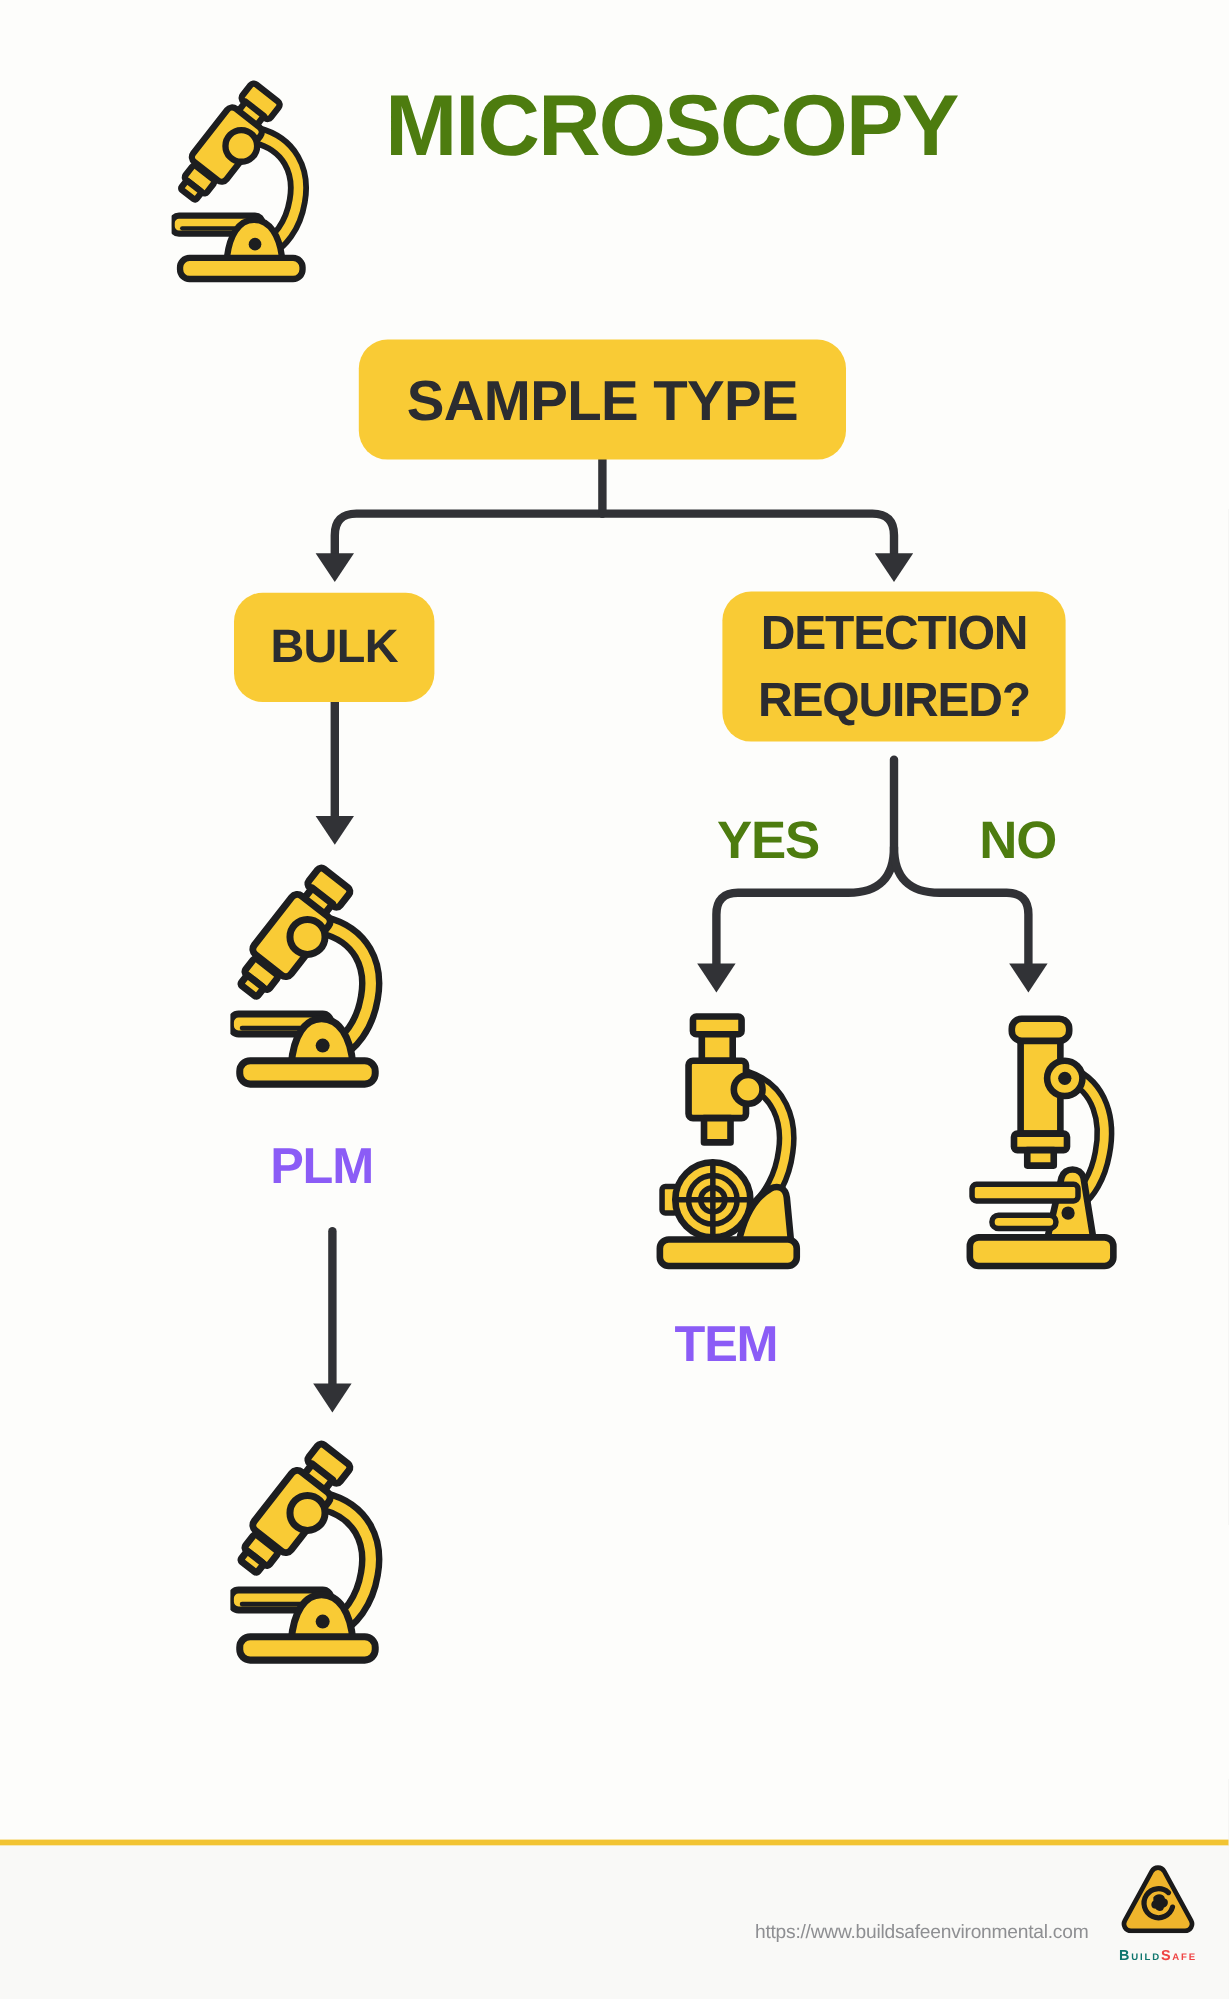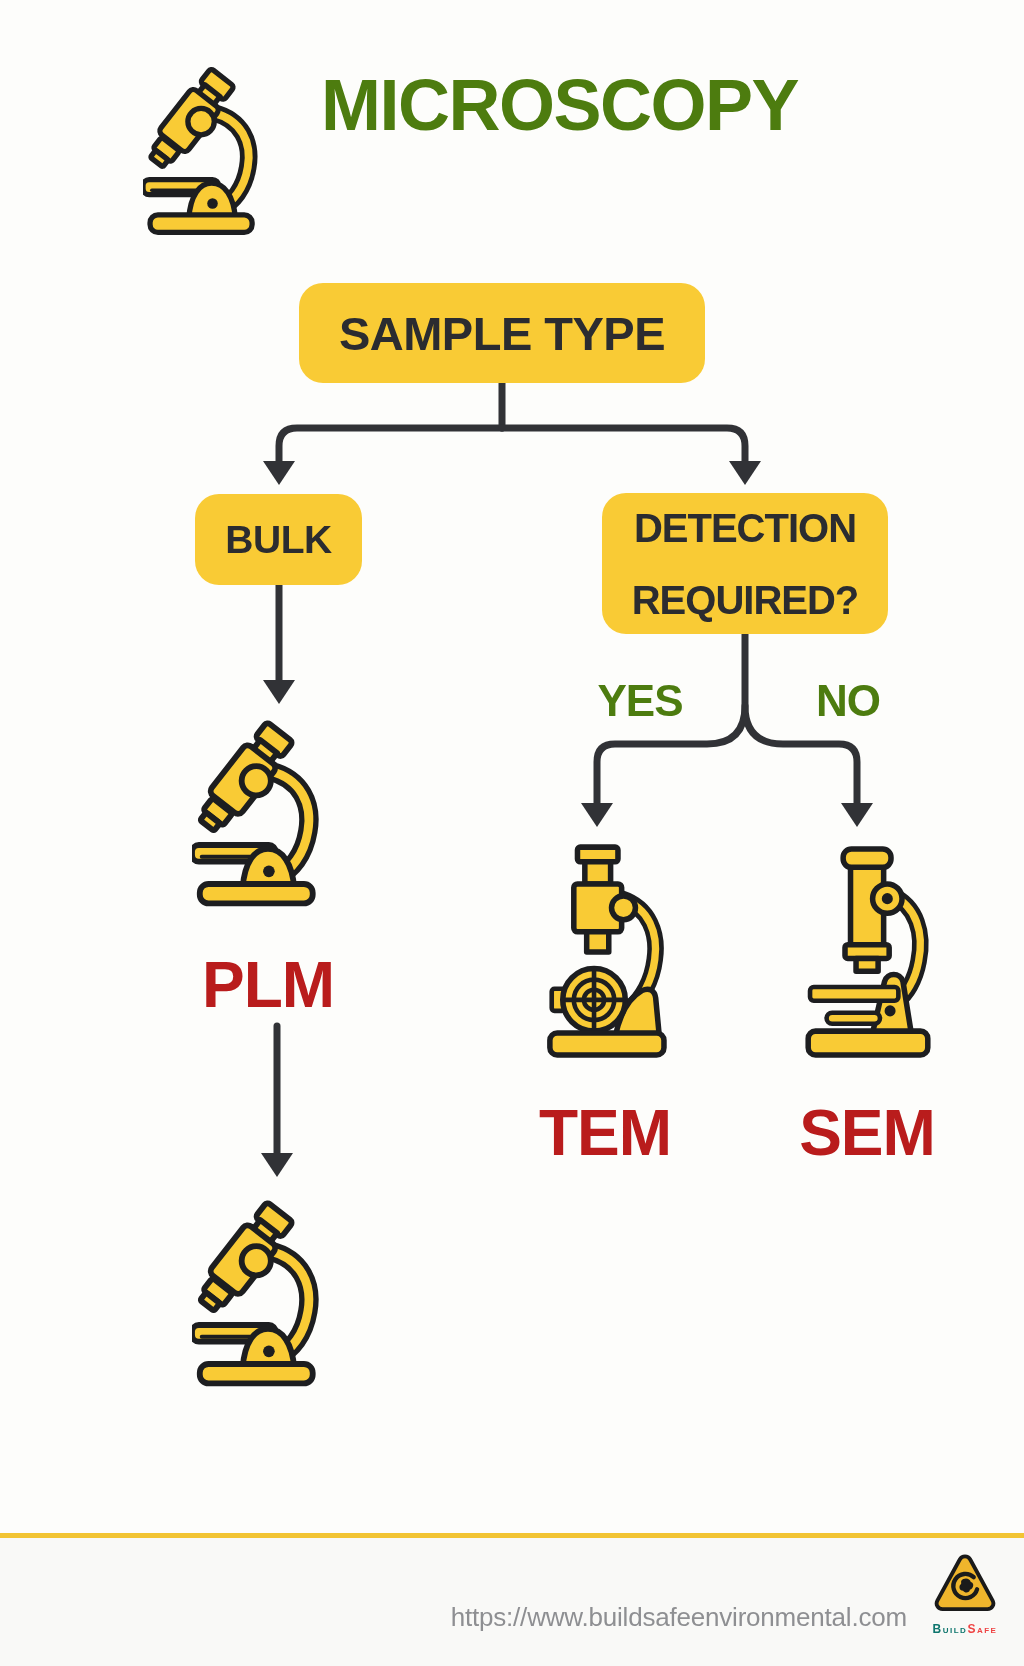--- a/index.html
+++ b/index.html
@@ -20,31 +20,31 @@
   .connectors path{fill:none;stroke:#313236;stroke-width:7;stroke-linecap:round;stroke-linejoin:round;}
   .connectors polygon{fill:#313236;stroke:none;}
   
   .node{
     position:absolute;background:#f9cb35;border-radius:24px;
     display:flex;align-items:center;justify-content:center;text-align:center;
     color:#2b2c30;font-weight:bold;letter-spacing:-0.5px;
   }
   .node-root{left:299px;top:283px;width:406px;height:100px;font-size:47px;}
   .node-bulk{left:195px;top:494px;width:167px;height:91px;font-size:39px;}
-  .node-detection{left:602px;top:493px;width:286px;height:141px;font-size:40px;line-height:72px;letter-spacing:-1px;padding:0 14px;box-sizing:border-box;}
+  .node-detection{left:602px;top:493px;width:286px;height:125px;font-size:40px;line-height:56px;letter-spacing:-1px;padding:0 14px;box-sizing:border-box;}
   
   .branch-label{
     position:absolute;font-size:44px;font-weight:bold;color:#4d7c0f;
     letter-spacing:-1px;text-align:center;
   }
   .lbl-yes{left:595px;top:676px;width:90px;}
   .lbl-no{left:805px;top:676px;width:86px;}
   
   .leaf-label{
-    position:absolute;font-size:64px;font-weight:bold;color:#b91c1c;
+    position:absolute;font-size:42px;font-weight:bold;color:#8b5cf6;
     letter-spacing:-1px;text-align:center;width:160px;
   }
   .lbl-plm{left:188px;top:948px;}
   .lbl-tem{left:525px;top:1096px;}
   .lbl-sem{left:787px;top:1096px;}
   .lbl-pcm{left:190px;top:1404px;}
   
   .mic{position:absolute;}
   .mic-plm{left:192px;top:712px;width:146px;height:196px;}
   .mic-pcm{left:192px;top:1192px;width:146px;height:196px;}
@@ -59,21 +59,21 @@
   .mi-d{fill:#1d1e20;stroke:none;}
   .mi-l{fill:none;stroke:#1d1e20;stroke-width:5;stroke-linecap:round;}
   
   .divider{position:absolute;left:0;top:1533px;width:1024px;height:5px;background:#f2c433;}
   .footer-band{position:absolute;left:0;top:1538px;width:1024px;height:128px;background:#f9f9f7;}
   .company{
     position:absolute;right:117px;top:1566px;font-size:25px;font-weight:bold;
     color:#3e3f42;white-space:nowrap;letter-spacing:-0.3px;
   }
   .website{
-    position:absolute;right:117px;top:1602px;font-size:26px;
+    position:absolute;right:117px;top:1602px;font-size:16px;
     color:#8e8f92;white-space:nowrap;letter-spacing:-0.2px;
   }
   .logo{position:absolute;left:934px;top:1553px;width:62px;height:58px;}
   .logo-text{
     position:absolute;left:922px;top:1622px;width:86px;text-align:center;
     font-size:12px;font-weight:bold;letter-spacing:1.5px;
     font-variant:small-caps;white-space:nowrap;
   }
   .logo-text .b{color:#0f766e;}
   .logo-text .s{color:#ef4444;}
@@ -198,21 +198,20 @@
     <rect class="mi-f" x="48" y="8" width="52" height="20" ry="9"></rect>
     <rect class="mi-f" x="50" y="112" width="48" height="15" ry="3"></rect>
     <rect class="mi-f" x="62" y="127" width="24" height="14"></rect>
     <circle class="mi-f" cx="96" cy="62" r="16"></circle>
     <circle class="mi-d" cx="96" cy="62" r="6"></circle>
     <rect class="mi-f5" x="12" y="158" width="96" height="15" ry="4"></rect>
     <rect class="mi-f5" x="30" y="186" width="58" height="12" ry="6"></rect>
     <circle class="mi-d" cx="99" cy="184" r="6"></circle>
     <rect class="mi-f" x="10" y="206" width="130" height="26" ry="8"></rect>
   </svg>
-  <div class="leaf-label lbl-sem">SEM</div>
 
   <div class="divider"></div>
   <div class="footer-band"></div>
   <div class="website">https://www.buildsafeenvironmental.com</div>
 
   <svg class="logo" viewBox="0 0 64 60">
     <path d="M 32,3.5 c 2.4,0 4.3,1.2 5.4,3.2 l 23.2,42.5 c 1,1.9 1,4.1 -0.1,5.9 c -1.1,1.8 -3,2.9 -5.2,2.9 H 8.7 c -2.2,0 -4.1,-1.1 -5.2,-2.9 c -1.1,-1.8 -1.1,-4 -0.1,-5.9 L 26.6,6.7 C 27.7,4.7 29.6,3.5 32,3.5 Z" fill="#efb52c" stroke="#1a1a1a" stroke-width="4"></path>
     <path d="M 41,25 A 12.5,12.5 0 1 0 44.5,37.5" fill="none" stroke="#1b1b1b" stroke-width="4.5" stroke-linecap="round"></path>
     <path d="M 28,29 c 3,-4 9,-3 10,1 c 4,1 3,7 -1,8 c 0,3 -5,4 -7,1 c -4,0 -5,-5 -2,-7 Z" fill="#1b1b1b"></path>
   </svg>

